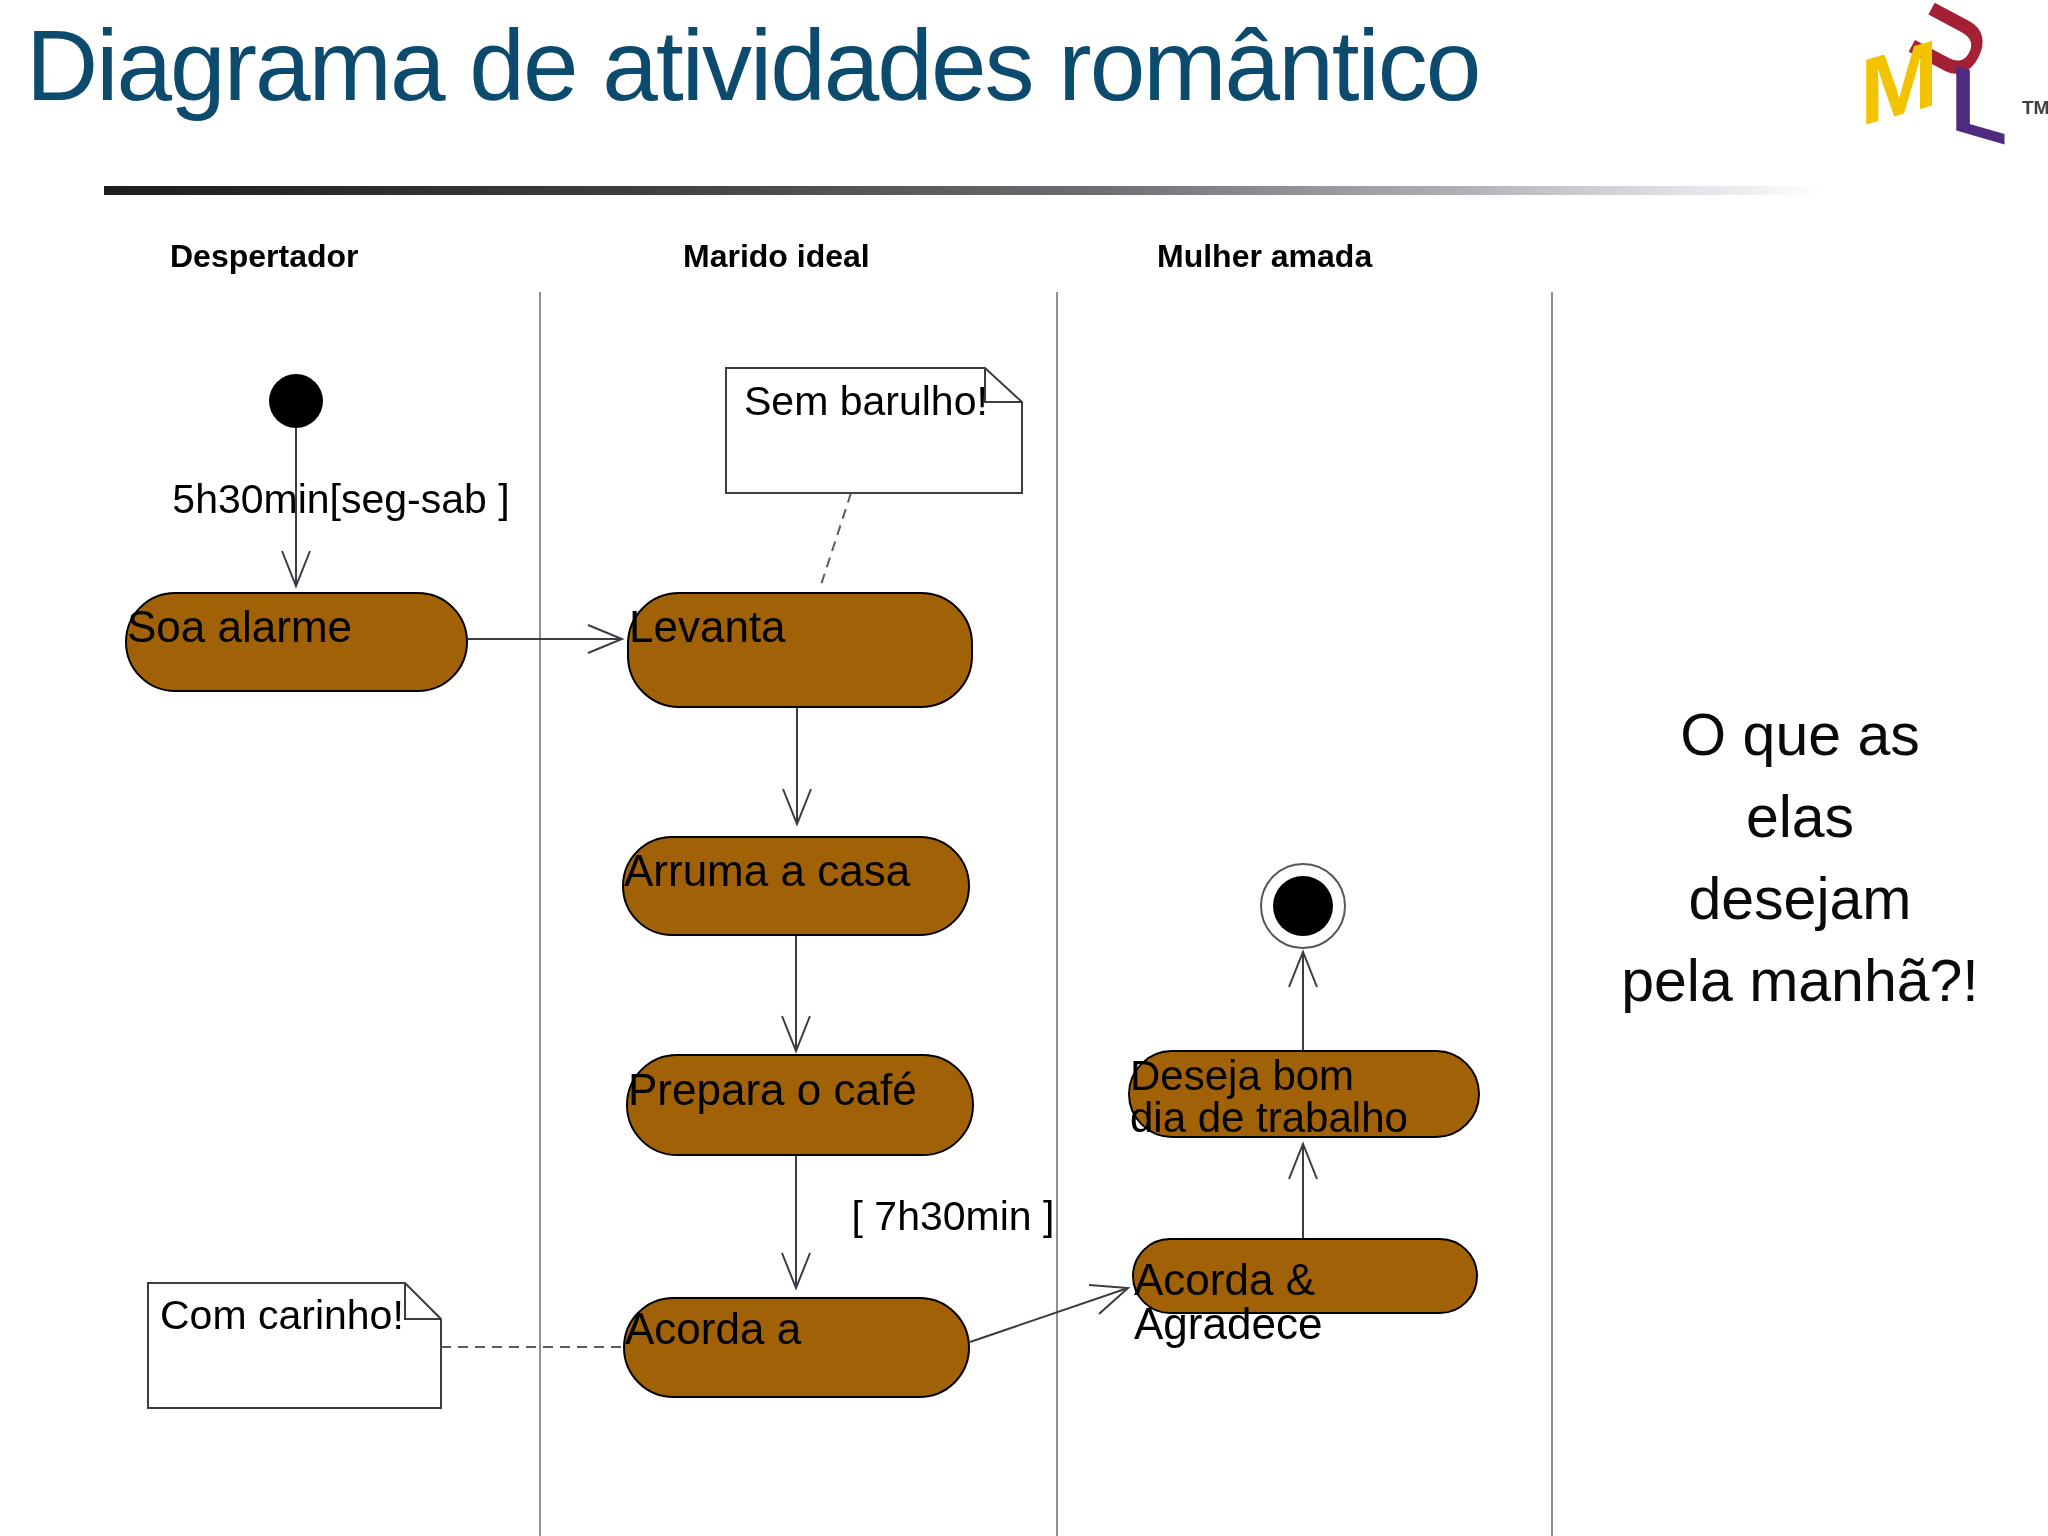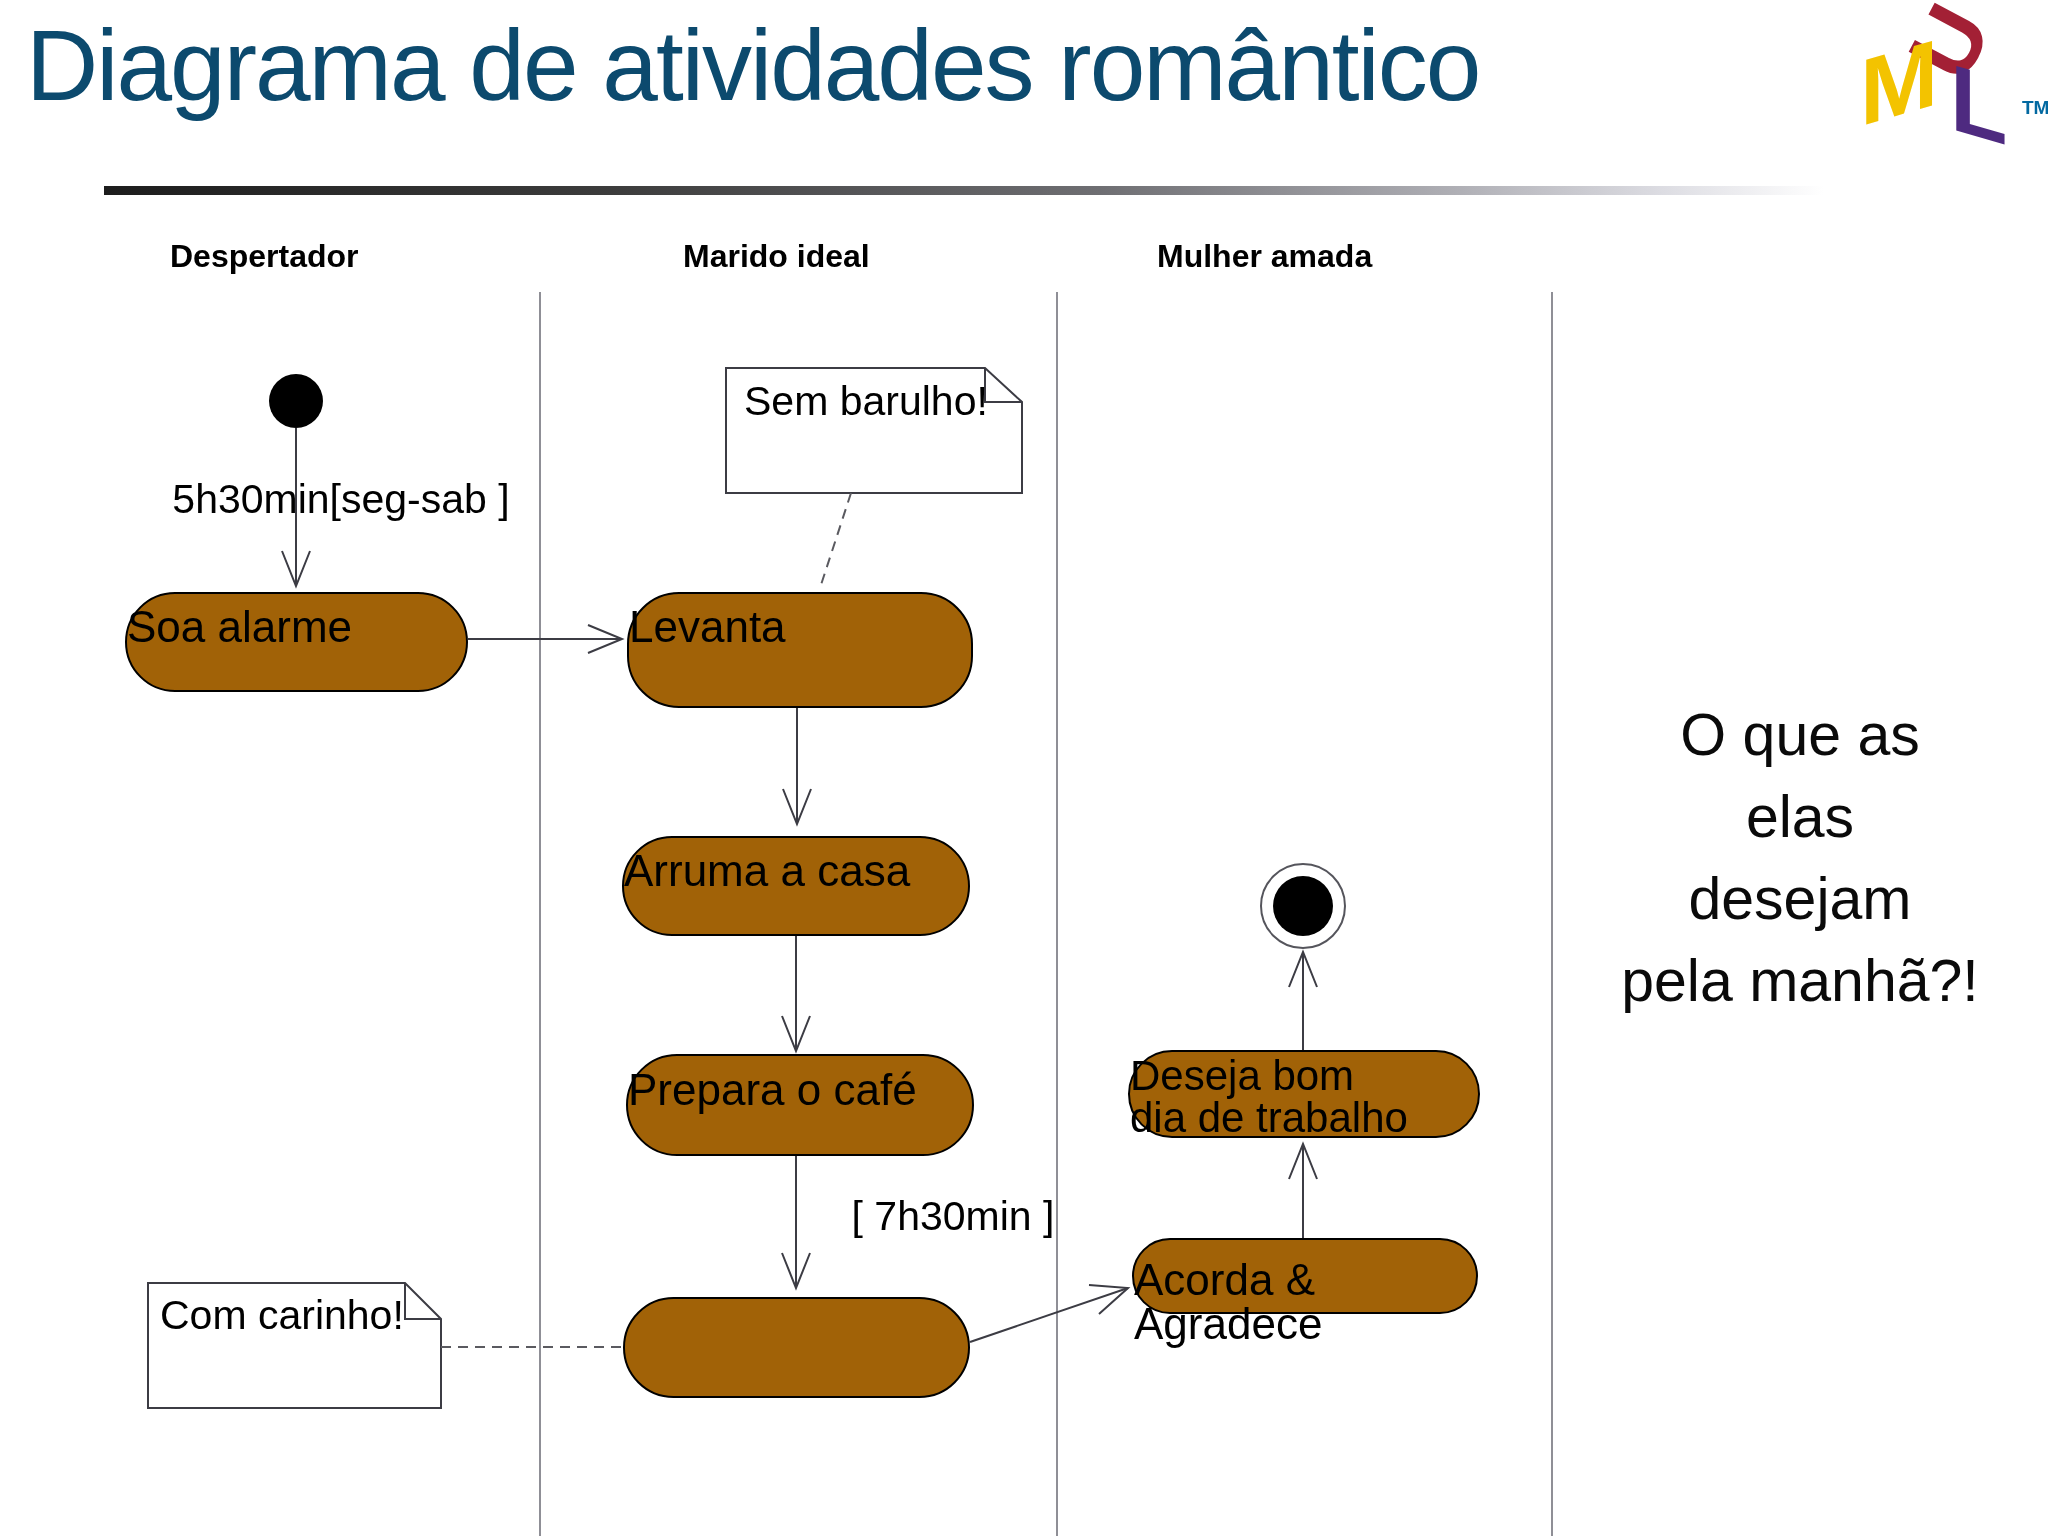--- a/index.html
+++ b/index.html
@@ -15,21 +15,21 @@
   .rule{
     position:absolute;left:104px;top:186px;width:1810px;height:9px;
     background:linear-gradient(to right,#1d1d1d 0%,#3c3c3c 28%,#6e6e72 55%,#b0b0b6 75%,#dcdce2 86%,rgba(255,255,255,0) 95%);
   }
   
   .logo{position:absolute;left:1858px;top:2px;width:186px;height:158px;}
   .logo span{position:absolute;font-weight:bold;line-height:1;}
   .logo .u{left:58px;top:-6px;font-size:92px;color:#a32035;transform:rotate(-62deg);}
   .logo .m{left:2px;top:34px;font-size:94px;color:#f3c300;transform:skewY(-16deg);}
   .logo .l{left:92px;top:56px;font-size:94px;color:#4e2a80;transform:skewY(16deg);}
-  .logo .tm{left:164px;top:96px;font-size:19px;font-weight:bold;color:#0369a1;}
+  .logo .tm{left:164px;top:96px;font-size:19px;font-weight:bold;color:#404040;}
   
   .lane-label{position:absolute;top:238px;font-size:32px;font-weight:bold;white-space:nowrap;}
   
   .activity{
     position:absolute;background:#a16207;border:2px solid #000000;border-radius:52px;
     box-sizing:border-box;text-align:left;font-size:44px;line-height:46px;
   }
   .activity .ln{white-space:nowrap;}
   
   .note-text{position:absolute;font-size:41px;white-space:nowrap;}
@@ -117,20 +117,21 @@
 
   <div class="activity" style="left:622px;top:836px;width:348px;height:100px;padding-top:10px;">
     <div class="ln">Arruma a casa</div>
   </div>
 
   <div class="activity" style="left:626px;top:1054px;width:348px;height:102px;padding-top:11px;">
     <div class="ln">Prepara o café</div>
   </div>
 
   <div class="activity" style="left:623px;top:1297px;width:347px;height:101px;padding-top:7px;line-height:45px;">
+    <div class="ln">Acorda a</div>
   </div>
 
   <div class="activity" style="left:1132px;top:1238px;width:346px;height:76px;padding-top:18px;line-height:44px;">
     <div class="ln">Acorda &amp;</div>
     <div class="ln">Agradece</div>
   </div>
 
   <div class="activity" style="left:1128px;top:1050px;width:352px;height:88px;padding-top:3px;font-size:42px;line-height:42px;">
     <div class="ln">Deseja bom</div>
     <div class="ln">dia de trabalho</div>

